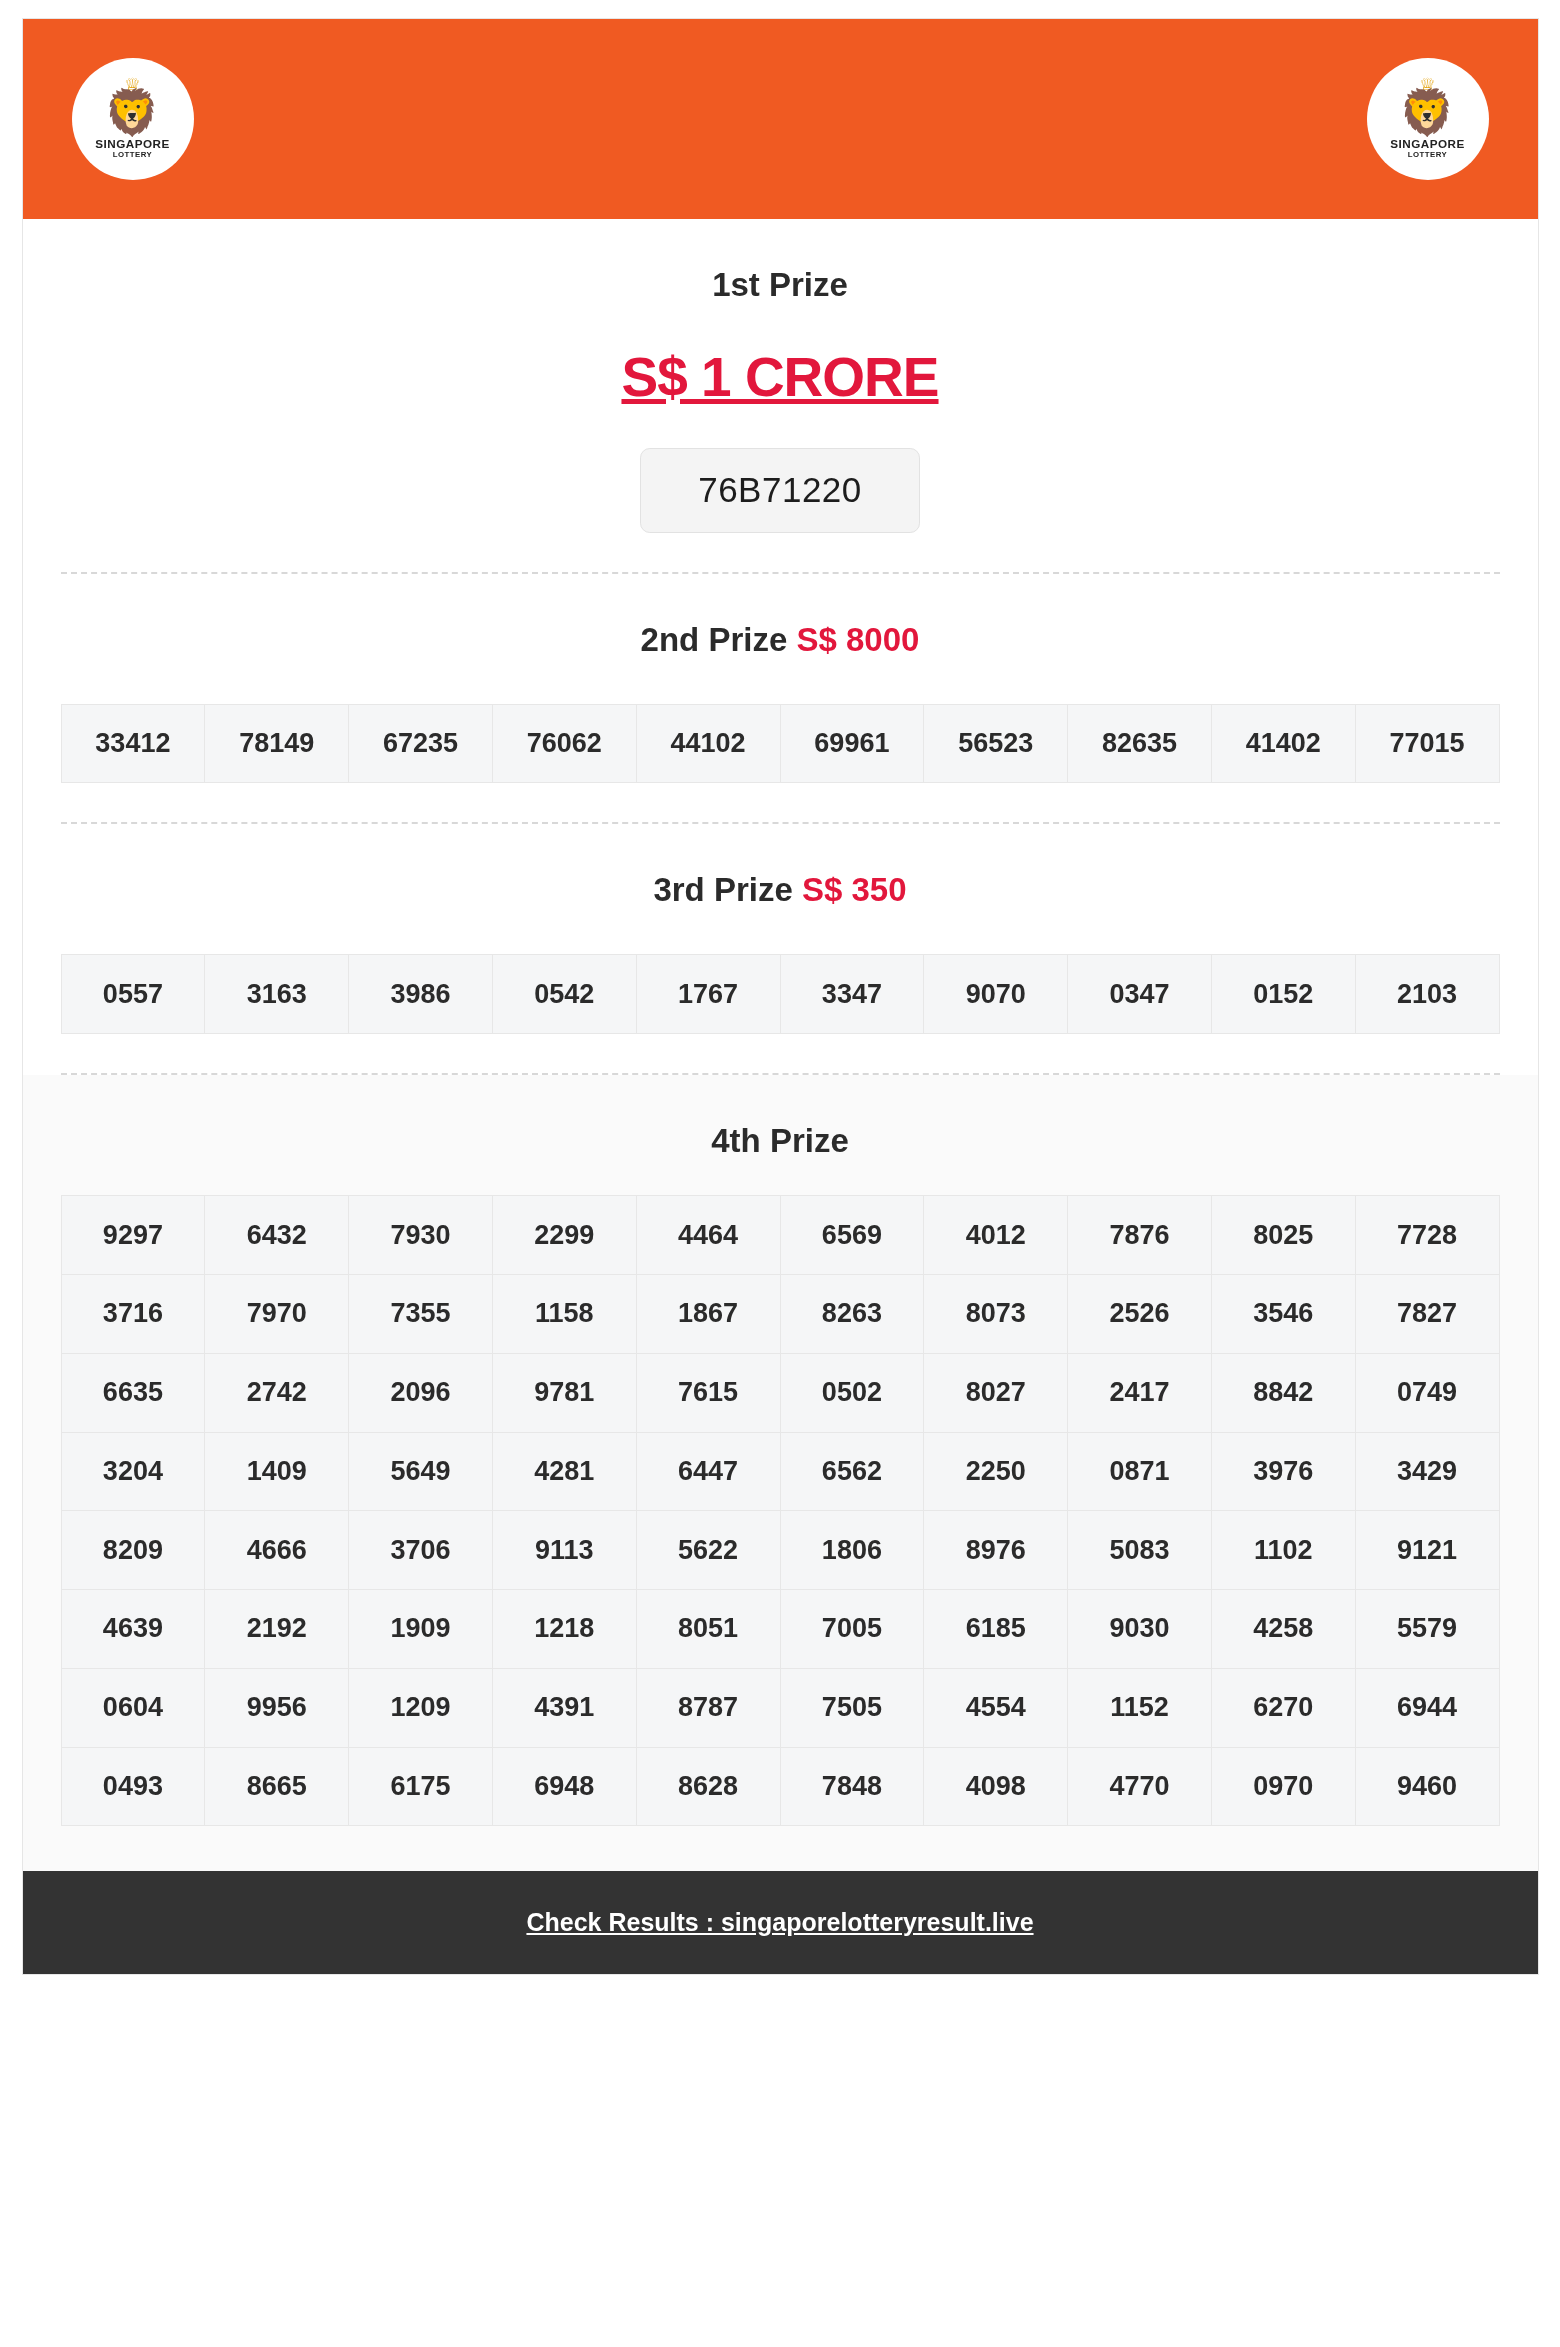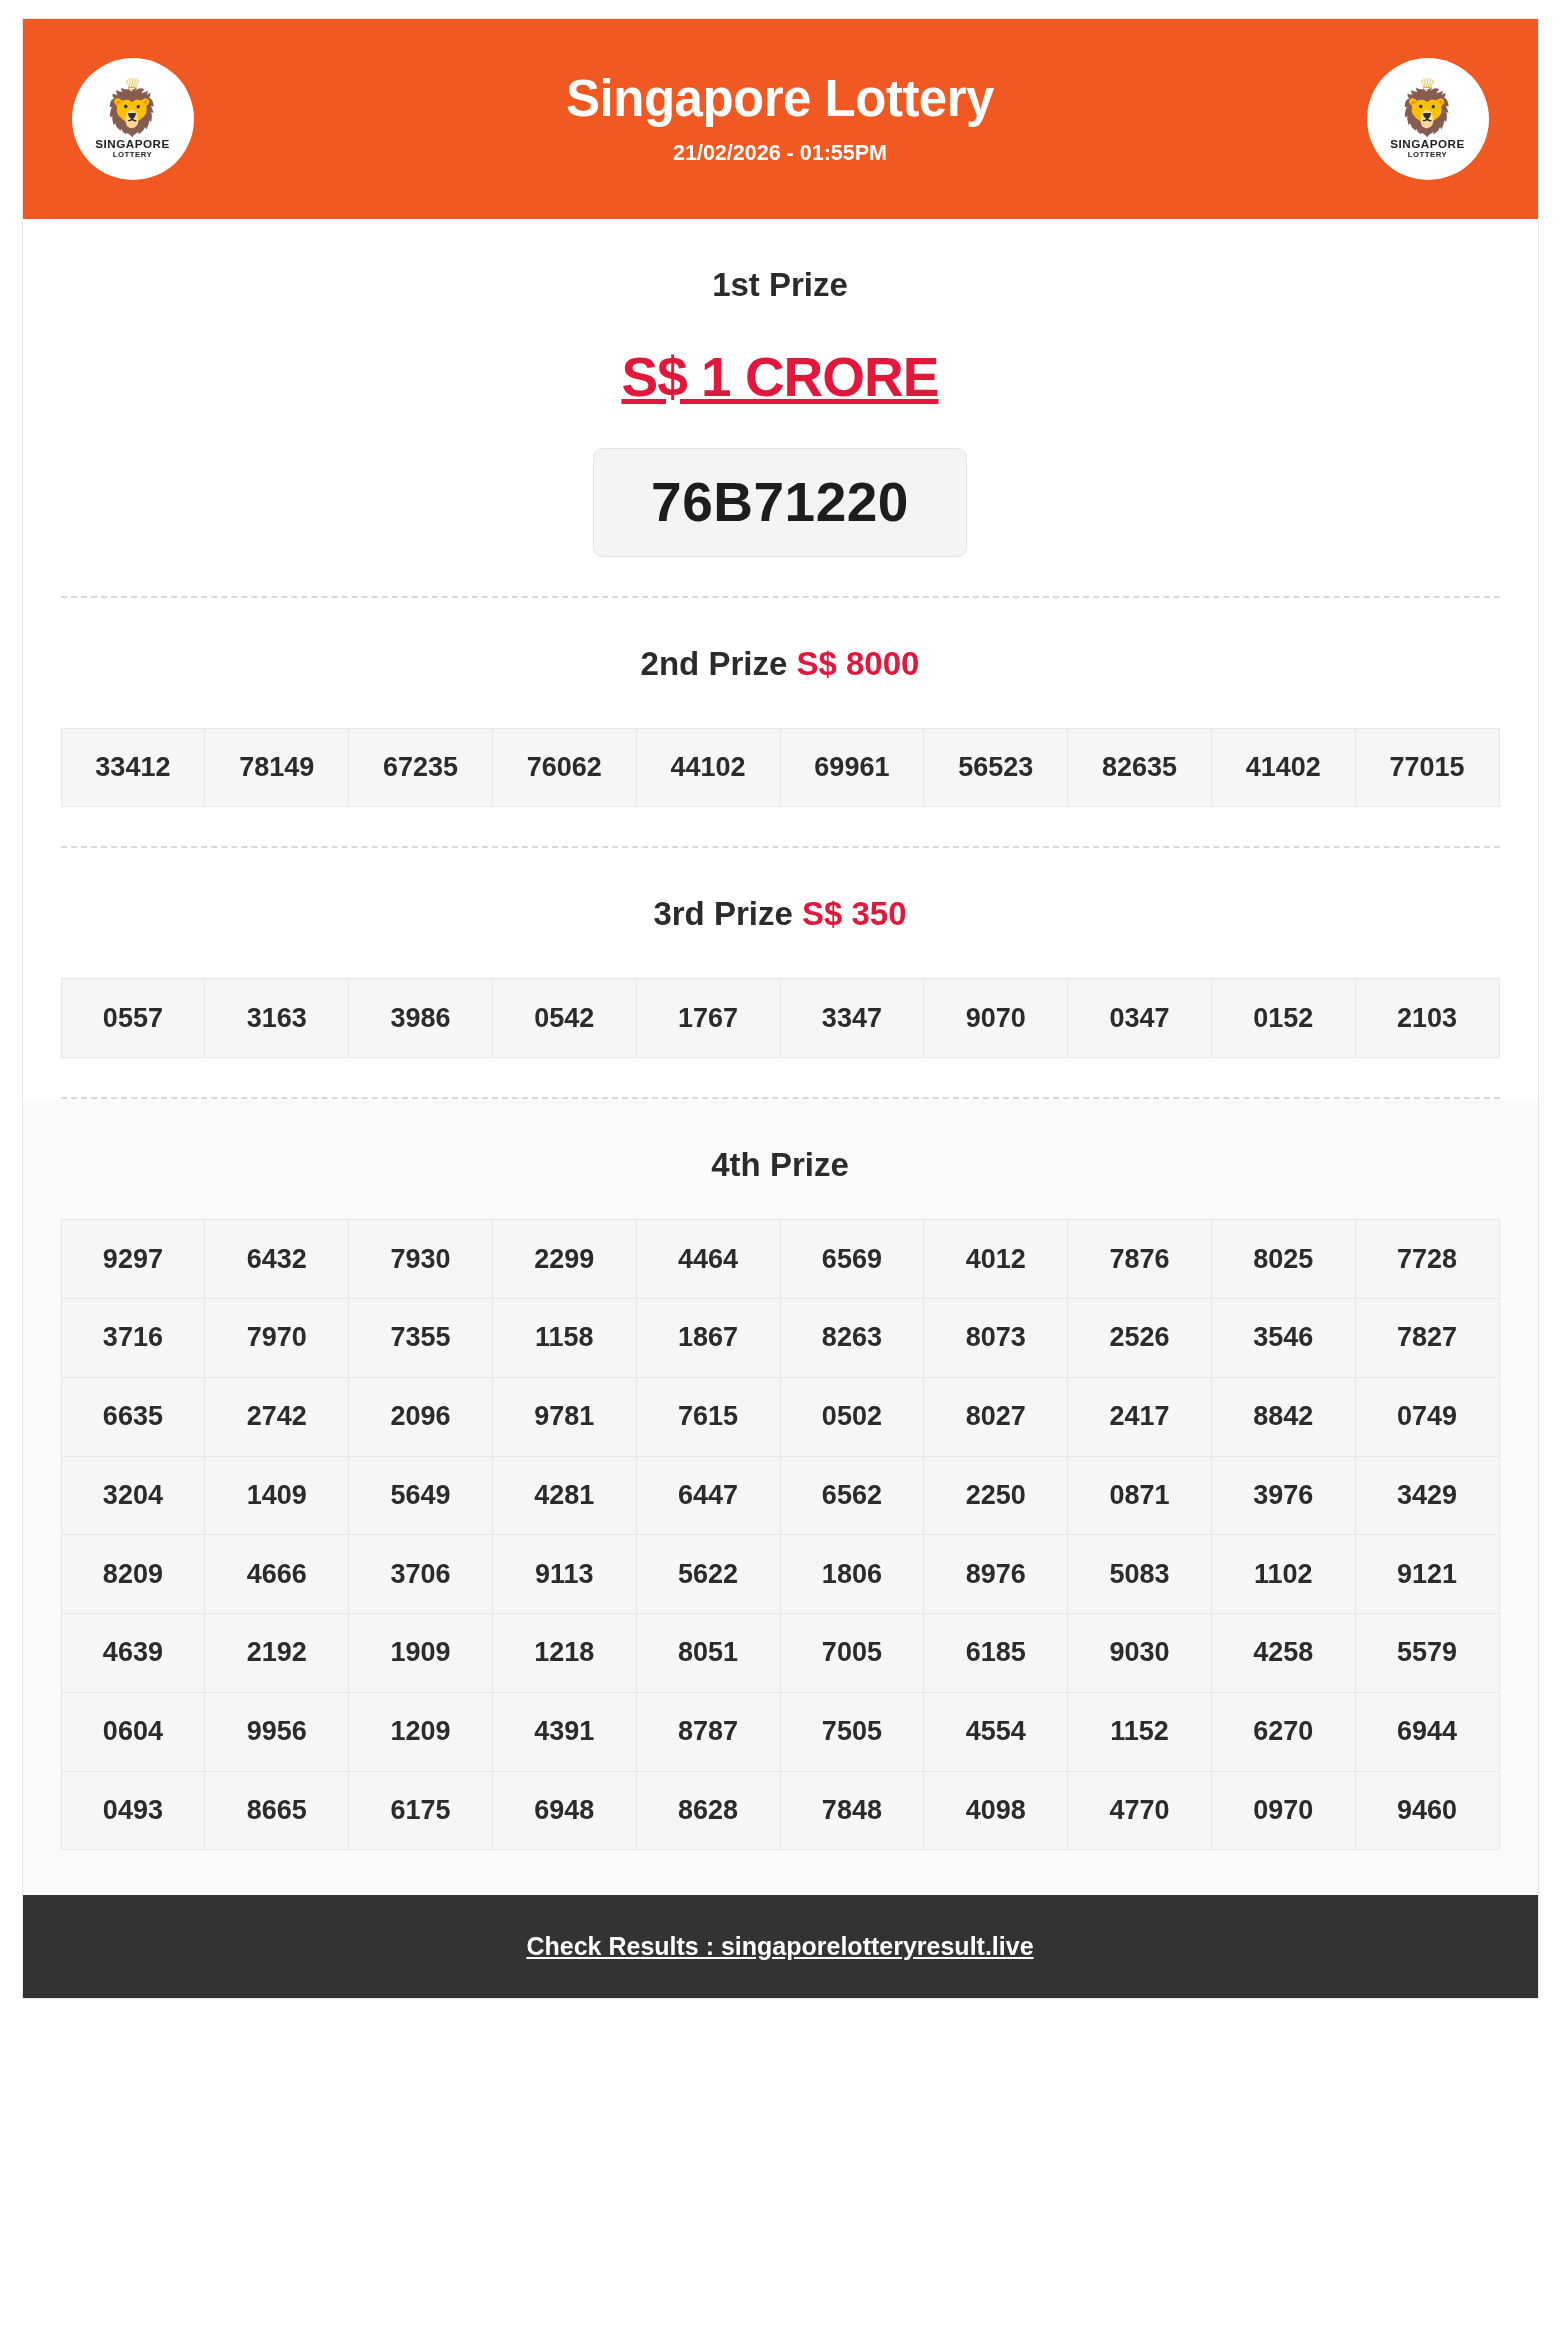--- a/index.html
+++ b/index.html
@@ -117,22 +117,22 @@
   .prize1-box-wrap {
     display: flex;
     justify-content: center;
     margin-top: 39px;
   }
   .prize1-box {
     background: #f4f4f4;
     border: 1px solid #e2e2e2;
     border-radius: 9.8px;
     padding: 21.5px 57px;
-    font-size: 55px;
-    font-weight: bold;
+    font-size: 35px;
+    font-weight: normal;
     color: #1d1d1d;
     letter-spacing: 0.5px;
   }
 
   
   .grid {
     margin-top: 45px;
     display: grid;
     grid-template-columns: repeat(10, 1fr);
     border-left: 1px solid #e7e7e7;
@@ -177,24 +177,20 @@
   <div class="card">
 
     <div class="header">
       <div class="logo">
         <div class="lion-crown">♕</div>
         <div class="lion">🦁</div>
         <div class="logo-text1">SINGAPORE</div>
         <div class="logo-text2">LOTTERY</div>
       </div>
 
-      <div class="header-center">
-        <div class="header-title">Singapore Lottery</div>
-        <div class="header-sub">21/02/2026 - 01:55PM</div>
-      </div>
 
       <div class="logo">
         <div class="lion-crown">♕</div>
         <div class="lion">🦁</div>
         <div class="logo-text1">SINGAPORE</div>
         <div class="logo-text2">LOTTERY</div>
       </div>
     </div>
 
     <div class="body">

